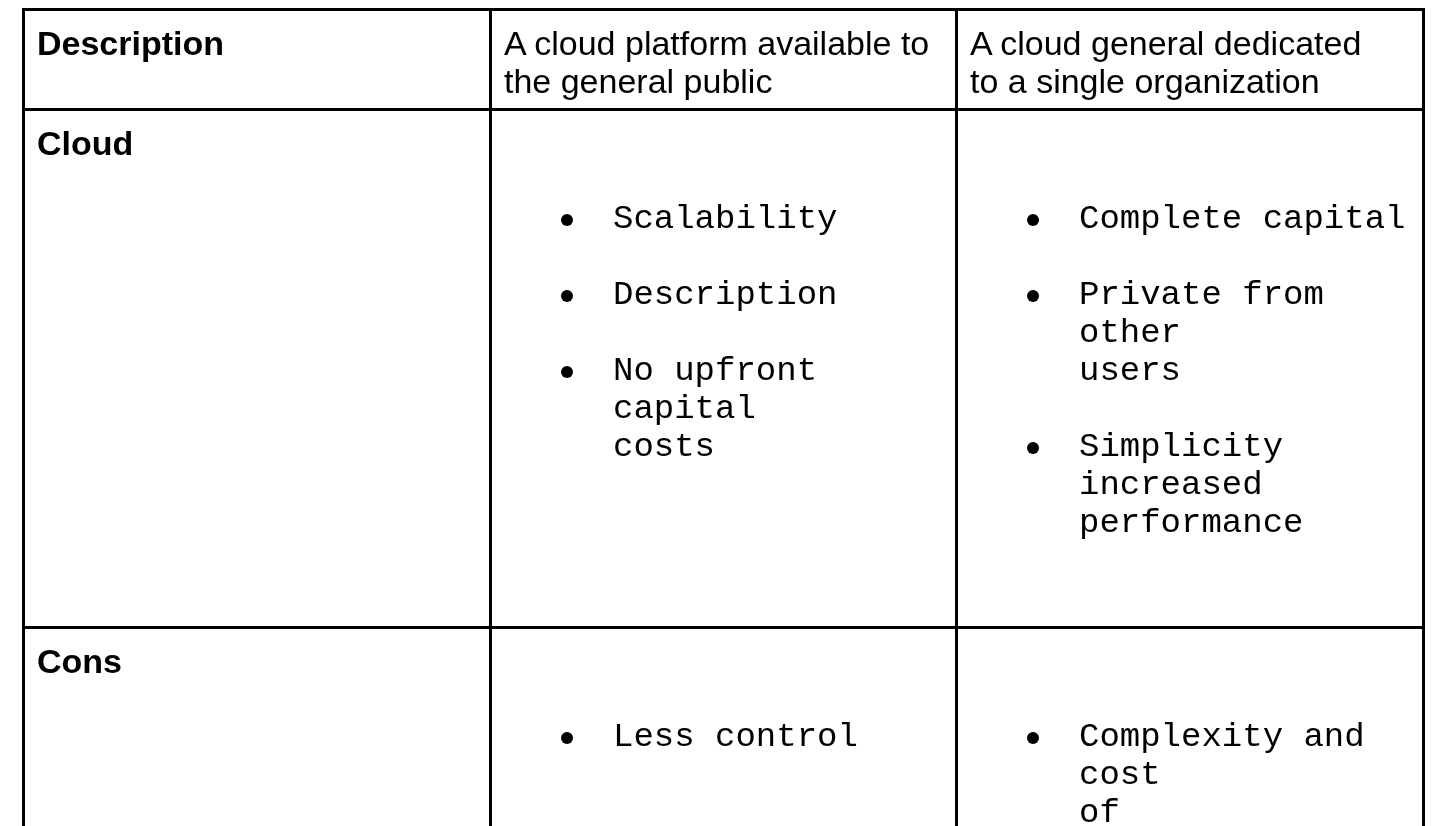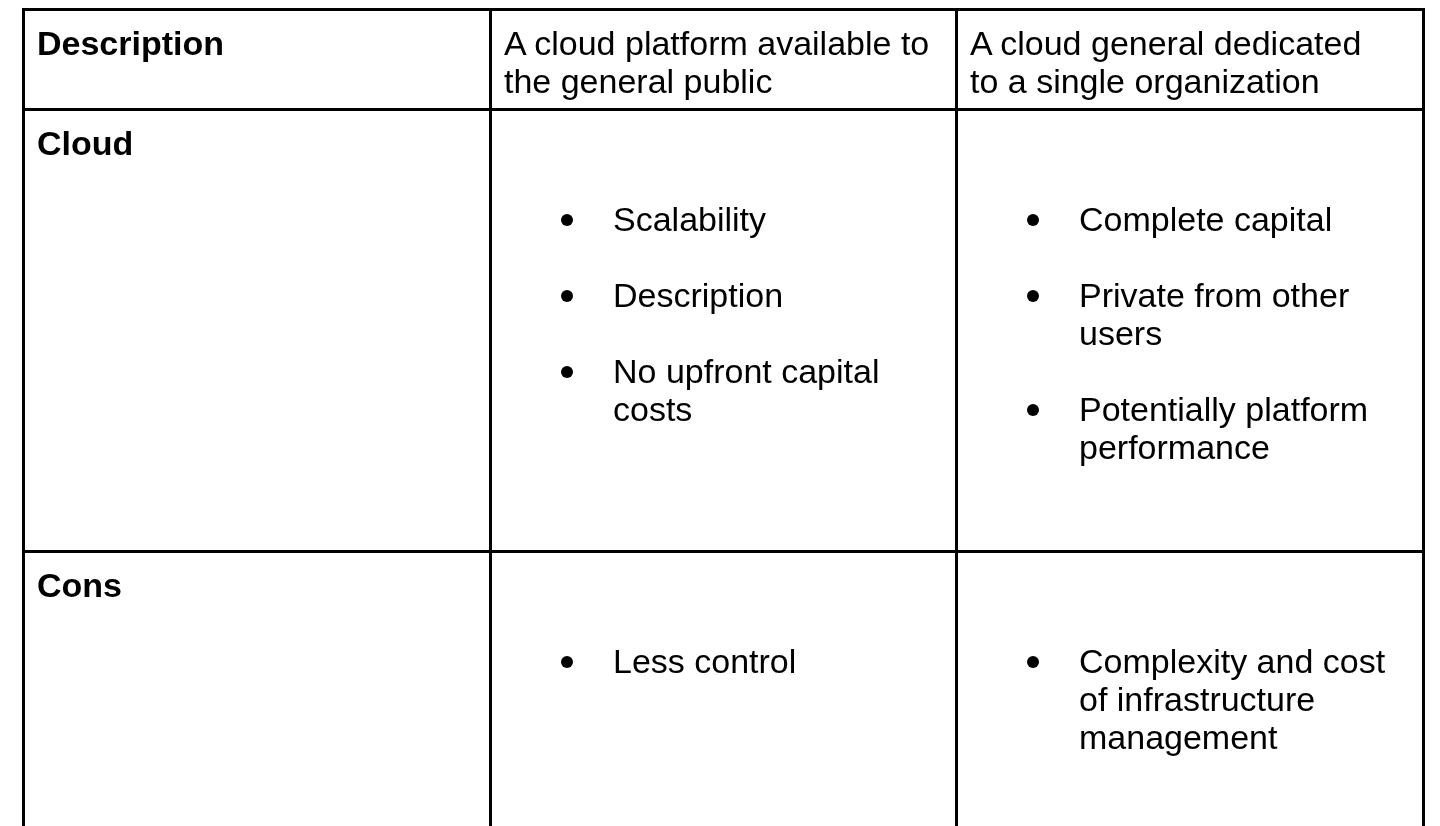--- a/index.html
+++ b/index.html
@@ -47,20 +47,21 @@
     padding: 0 8px 0 14px;
     white-space: normal;
   }
   td.row-label {
     font-weight: bold;
   }
   ul.bullets {
     margin: 0;
     padding: 0;
     list-style: none;
+    font-family: Liberation Mono, monospace;
   }
   ul.bullets li {
     position: relative;
     margin-left: 109px;
     width: 332px;
     white-space: pre-line;
   }
   ul.bullets li::before {
     content: '';
     position: absolute;
@@ -98,21 +99,21 @@
           <li>Description</li>
           <li>No upfront capital
 costs</li>
         </ul>
       </td>
       <td>
         <ul class="bullets">
           <li>Complete capital</li>
           <li>Private from other
 users</li>
-          <li>Potentially platform
+          <li>Simplicity increased
 performance</li>
         </ul>
       </td>
     </tr>
     <tr style="height:187px">
       <td class="row-label">Cons</td>
       <td>
         <ul class="bullets">
           <li>Less control</li>
           

